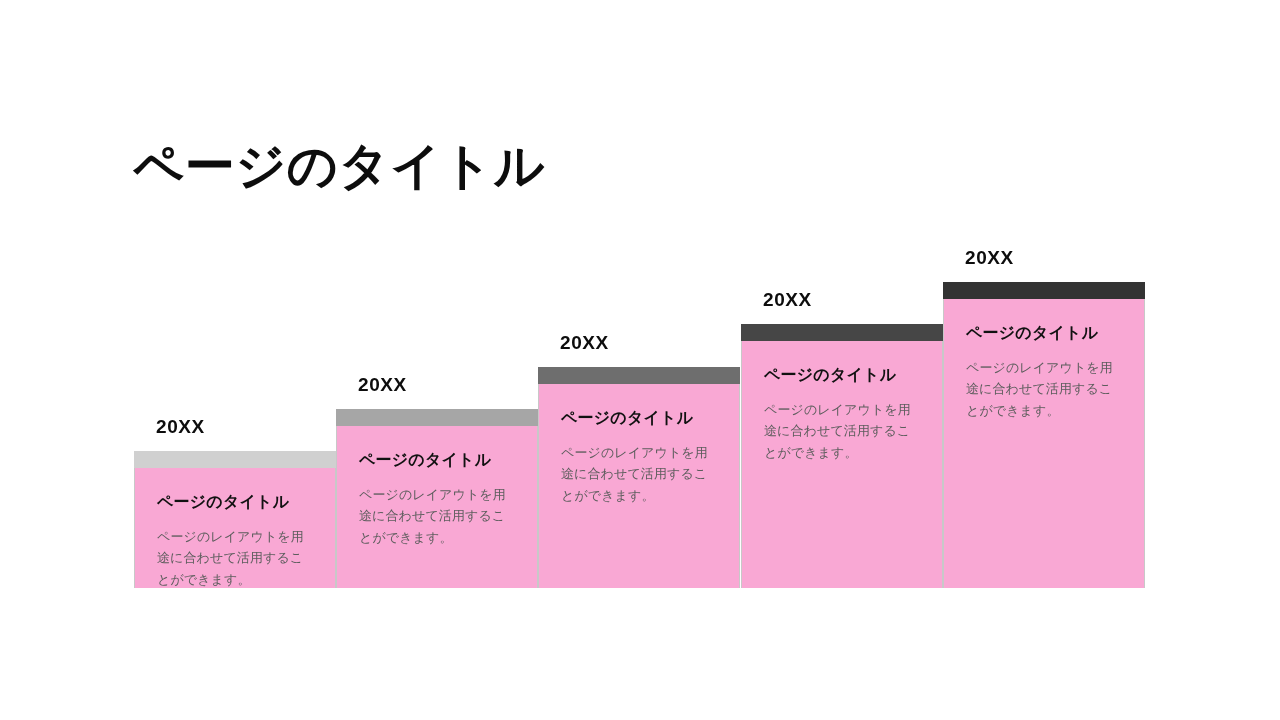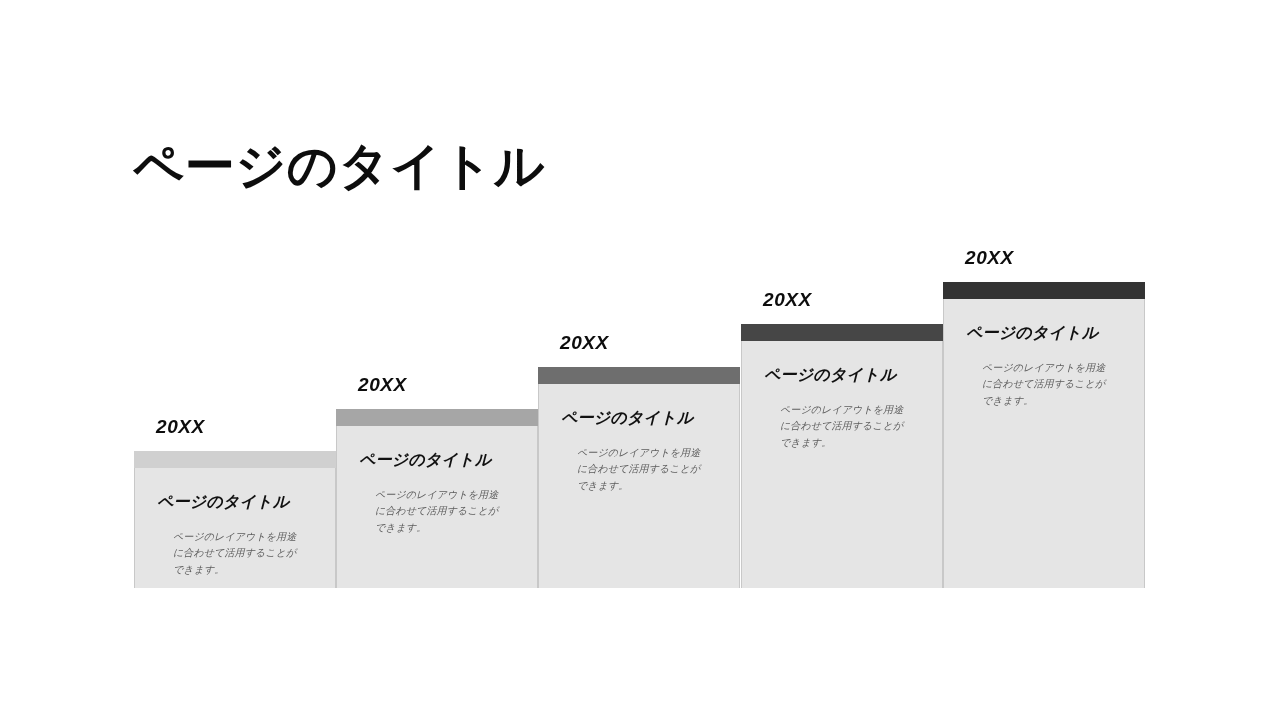--- a/index.html
+++ b/index.html
@@ -31,22 +31,21 @@
     position: absolute;
     left: 0;
     top: 0;
     width: 1280px;
     height: 720px;
   }
 
   .step {
     position: absolute;
     box-sizing: border-box;
-    background: #e5e5e5;
-    font-style: italic;
+    background: #f9a8d4;
   }
 
   .step-year {
     position: absolute;
     left: 22px;
     bottom: 100%;
     margin-bottom: 13px;
     font-size: 19px;
     font-weight: 700;
     color: #0d0d0d;
@@ -77,24 +76,24 @@
   .step-heading {
     font-size: 16px;
     font-weight: 700;
     color: #111111;
     letter-spacing: 0.2px;
     margin: 0 0 13px 0;
     line-height: 1.3;
   }
 
   .step-desc {
-    font-size: 10px;
+    font-size: 13px;
     color: #5d5d5d;
     line-height: 1.65;
-    margin: 16px;
+    margin: 0;
     letter-spacing: 0.1px;
   }
 </style>
 </head>
 <body>
 
 <div id="page-title">ページのタイトル</div>
 
 <div id="staircase">
     <div class="step" style="left: 134px; top: 451px; width: 202px; height: 137px;">

